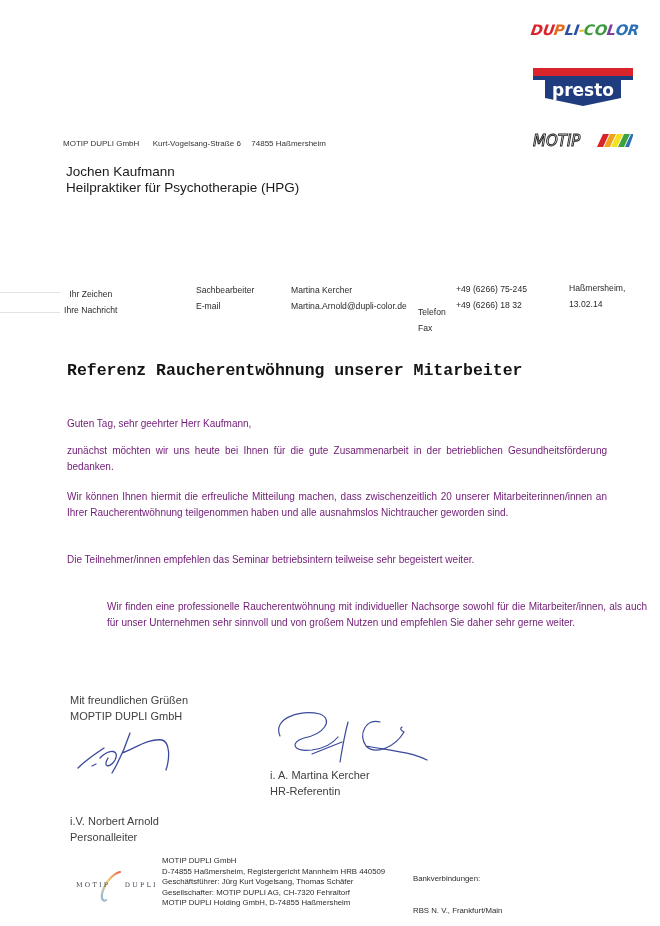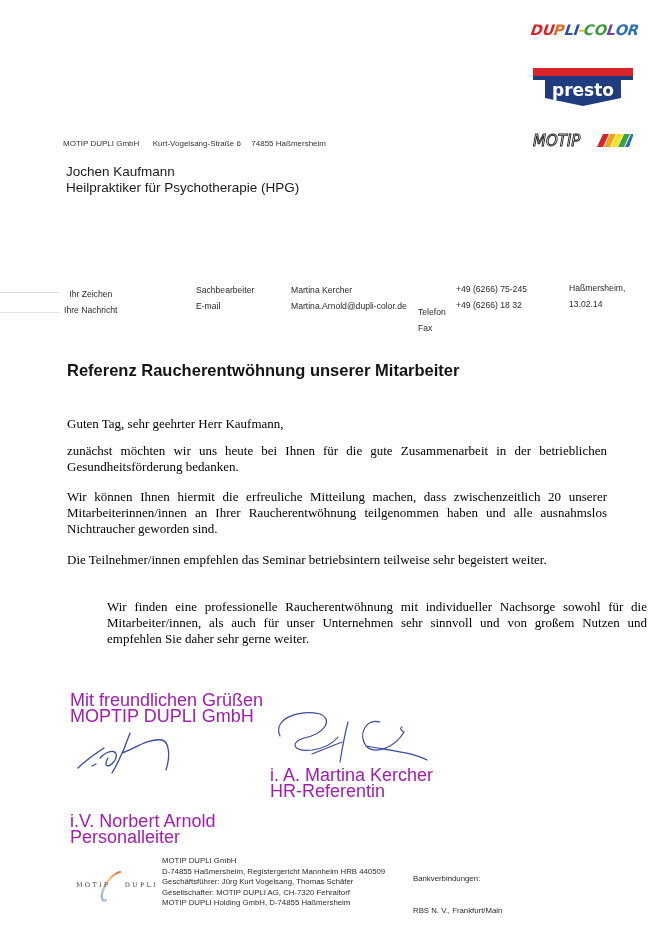--- a/index.html
+++ b/index.html
@@ -1,29 +1,29 @@
 <!DOCTYPE html>
 <html><head>
   <meta charset="utf-8">
   <style>
     html, body { margin: 0; padding: 0; background: #ffffff; }
     body { width: 660px; height: 926px; position: relative; overflow: hidden; font-family: "Liberation Sans", sans-serif; color: #1e1e1e; }
     .abs { position: absolute; }
     .small { font-size: 8px; color: #333; line-height: 11px; }
     .addr { font-size: 13.5px; line-height: 16px; color: #1a1a1a; }
-    .body-text { font-size: 13px; line-height: 16px; color: #000000; text-align: justify; font-family: Liberation Serif, serif; }
+    .body-text { font-size: 10px; line-height: 16px; color: #701a75; text-align: justify; }
     .info { font-size: 8.6px; color: #2a2a2a; line-height: 16px; }
     
     .dupli { left: 531px; top: 22px; font-family: "DejaVu Sans", sans-serif; font-weight: bold; font-style: italic; font-size: 14.5px; letter-spacing: -0.3px; white-space: nowrap; }
     .dupli span { display: inline-block; transform: skewX(-8deg); }
     .presto { left: 533px; top: 68px; width: 100px; height: 40px; }
     .motip-top { left: 533px; top: 131px; width: 100px; height: 18px; }
     .sender-line { left: 63px; top: 138px; }
-    .title { left: 67px; top: 361px; font-size: 16.5px; font-weight: bold; color: #141414; }
-    .sig-text { font-size: 18px; line-height: 16px; color: #a21caf; }
+    .title { left: 67px; top: 361px; font-size: 16.5px; font-weight: bold; color: #141414; font-family: Liberation Mono, monospace; }
+    .sig-text { font-size: 11px; line-height: 16px; color: #404040; }
     .footer { font-size: 7.8px; line-height: 10.5px; color: #2b2b2b; }
     .dash { position:absolute; height:1px; background:#e3e3e3; }
   </style>
 </head>
 <body>
 
 <div class="abs dupli" id="dupliLogo"><span style="color: rgb(216, 36, 42);">D</span><span style="color: rgb(216, 36, 42);">U</span><span style="color: rgb(228, 106, 31);">P</span><span style="color: rgb(45, 79, 163);">L</span><span style="color: rgb(45, 79, 163);">I</span><span style="color: rgb(232, 184, 28);">-</span><span style="color: rgb(58, 154, 60);">C</span><span style="color: rgb(58, 154, 60);">O</span><span style="color: rgb(122, 63, 152);">L</span><span style="color: rgb(43, 111, 181);">O</span><span style="color: rgb(43, 111, 181);">R</span></div>
 
 <svg class="abs presto" viewBox="0 0 100 40">
   <rect x="0" y="0" width="100" height="8" fill="#d8242a"></rect>

